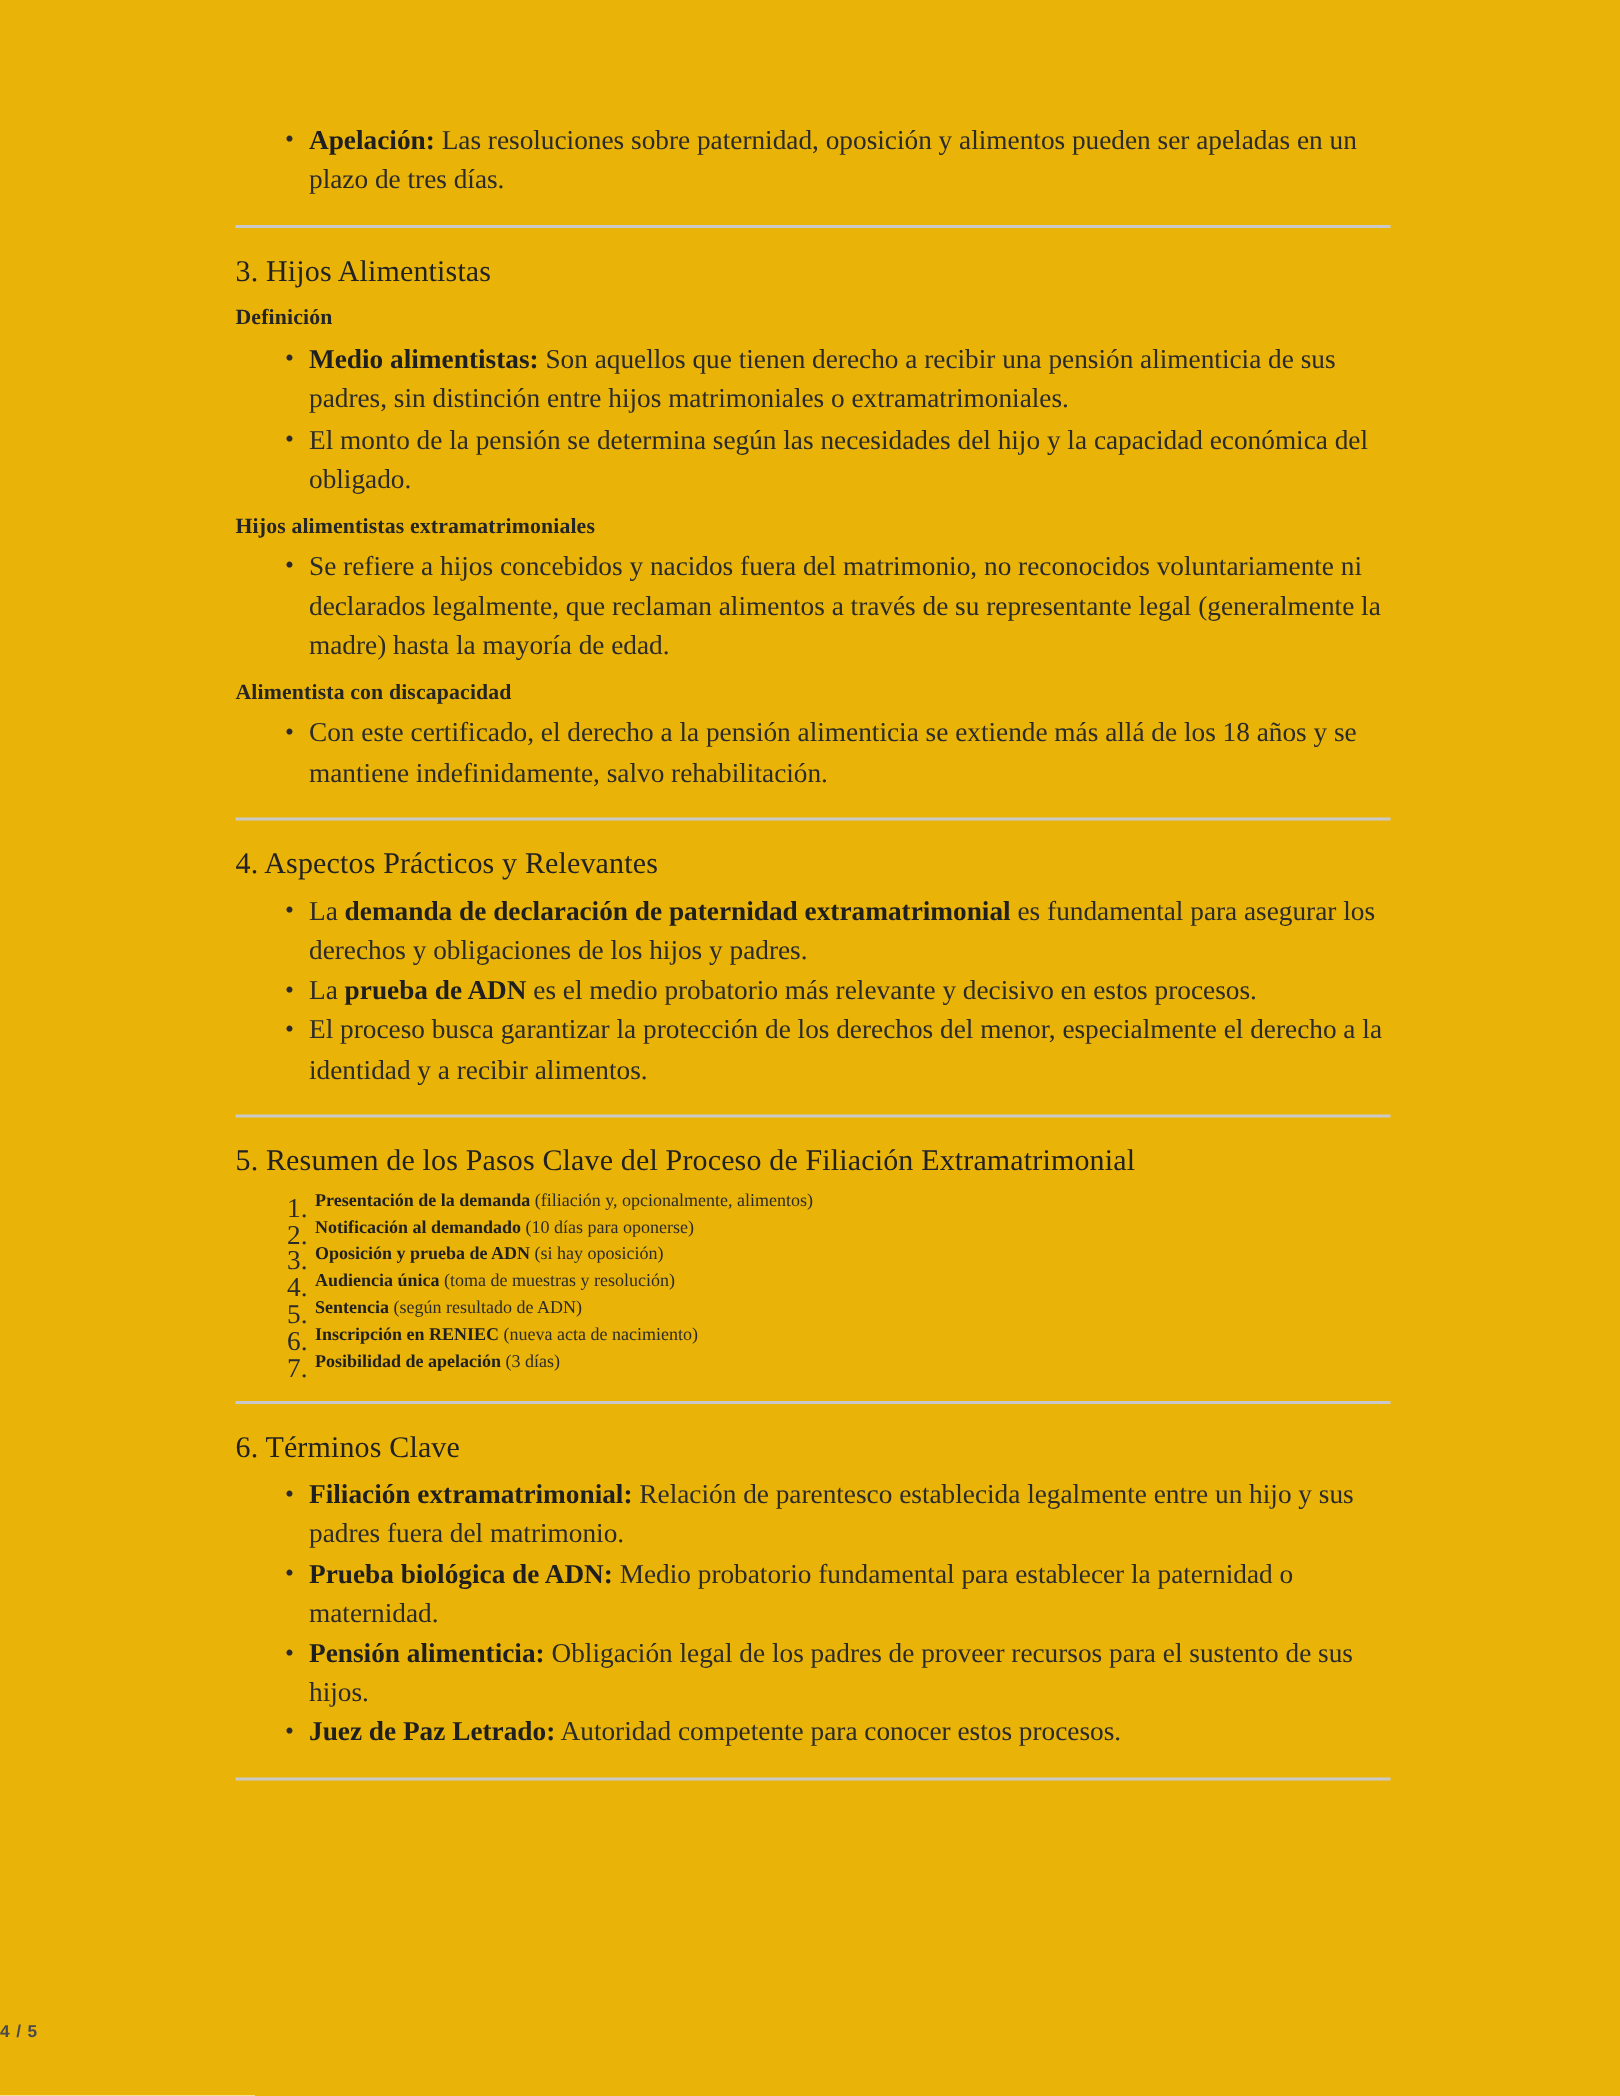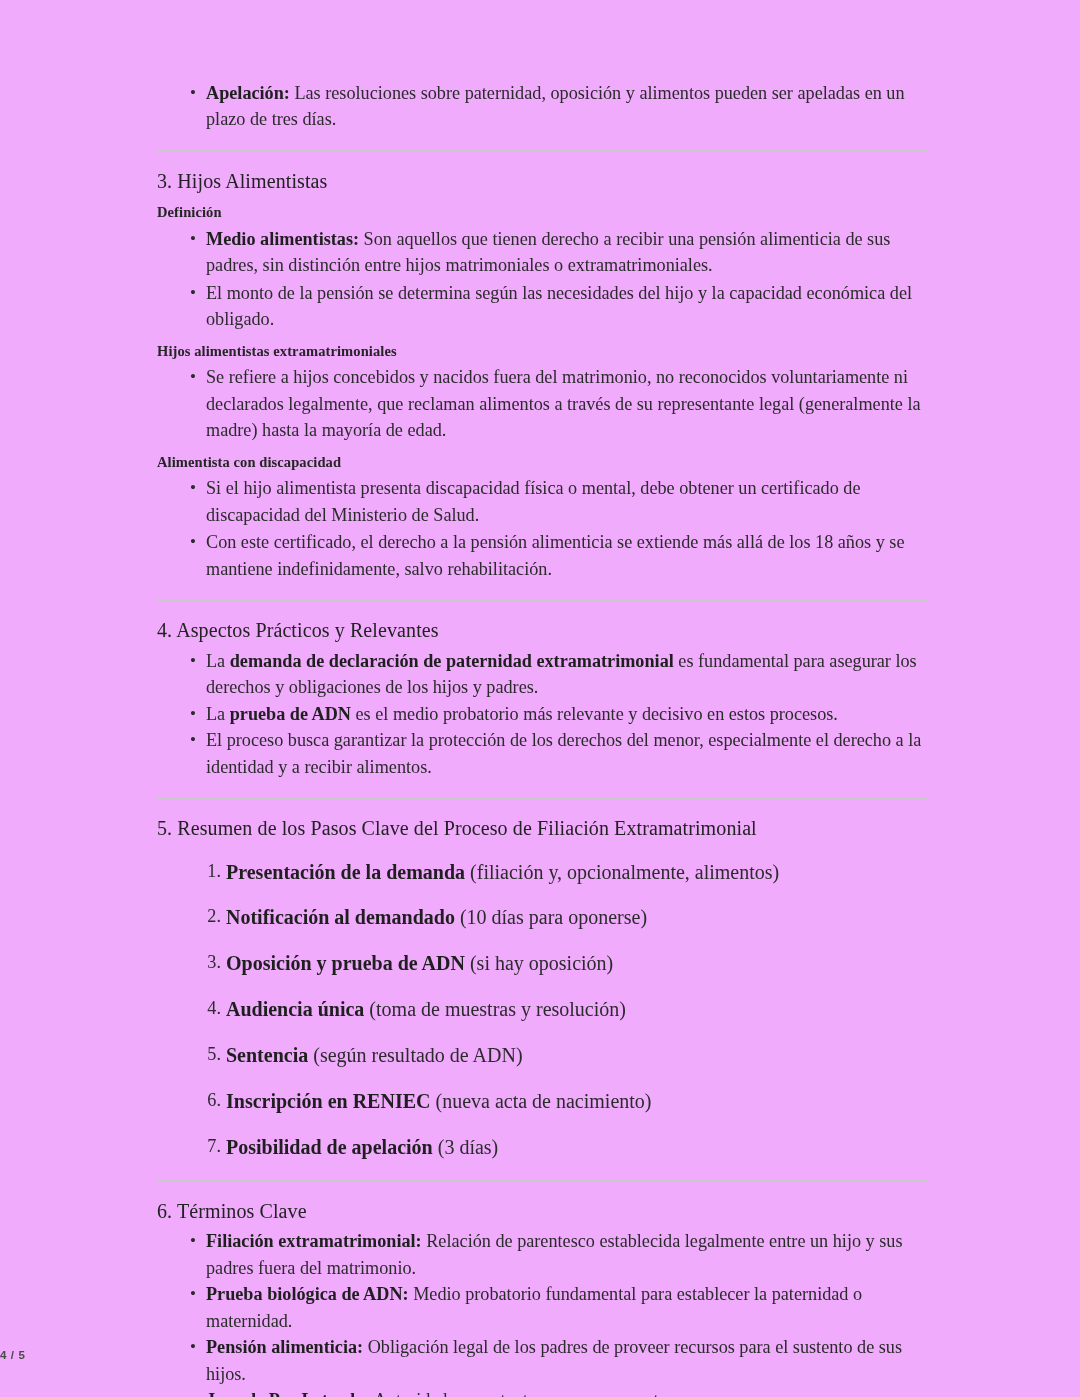--- a/index.html
+++ b/index.html
@@ -13,21 +13,21 @@
     position: relative;
     font-family: "Liberation Serif", "DejaVu Serif", serif;
     color: #2b2b2b;
     -webkit-font-smoothing: antialiased;
   }
   .page {
     position: absolute;
     left: 0; top: 0;
     width: 1080px;
     height: 1397px;
-    background: #f0abfc;
+    background: #eab308;
     box-sizing: border-box;
   }
   .content {
     position: absolute;
     left: 157px;
     top: 80px;
     width: 770px;
   }
 
   
@@ -84,23 +84,23 @@
   
   ol.nlist {
     list-style: none;
     margin: 0;
     padding: 0;
     counter-reset: stepnum;
   }
   ol.nlist > li {
     position: relative;
     padding-left: 53px;
-    font-size: 20px;
+    font-size: 12px;
     line-height: 1.495;
-    margin: 16px;
+    margin: 0;
     color: #2b2b2b;
   }
   ol.nlist > li::before {
     counter-increment: stepnum;
     content: counter(stepnum) ".";
     position: absolute;
     left: 34px;
     top: 0;
     font-size: 18.2px;
     line-height: 1.495;
@@ -150,21 +150,20 @@
         <li><span>El monto de la pensión se determina según las necesidades del hijo y la capacidad económica del obligado.</span></li>
       </ul>
 
       <div class="h-sub">Hijos alimentistas extramatrimoniales</div>
       <ul class="blist">
         <li><span>Se refiere a hijos concebidos y nacidos fuera del matrimonio, no reconocidos voluntariamente ni declarados legalmente, que reclaman alimentos a través de su representante legal (generalmente la madre) hasta la mayoría de edad.</span></li>
       </ul>
 
       <div class="h-sub">Alimentista con discapacidad</div>
       <ul class="blist">
-        <li><span>Si el hijo alimentista presenta discapacidad física o mental, debe obtener un certificado de discapacidad del Ministerio de Salud.</span></li>
         <li><span>Con este certificado, el derecho a la pensión alimenticia se extiende más allá de los 18 años y se mantiene indefinidamente, salvo rehabilitación.</span></li>
       </ul>
     </div>
 
     <hr class="divider">
 
     <div class="sec-block sec-4">
       <div class="h-section">4. Aspectos Prácticos y Relevantes</div>
       <ul class="blist">
         <li><span>La </span><b>demanda de declaración de paternidad extramatrimonial</b><span> es fundamental para asegurar los derechos y obligaciones de los hijos y padres.</span></li>

